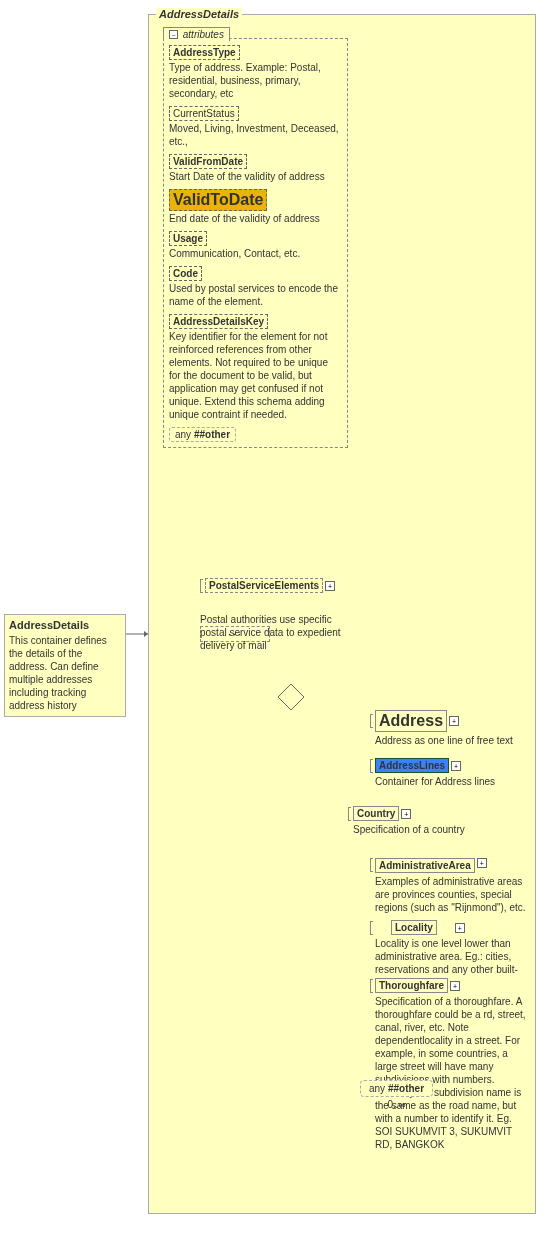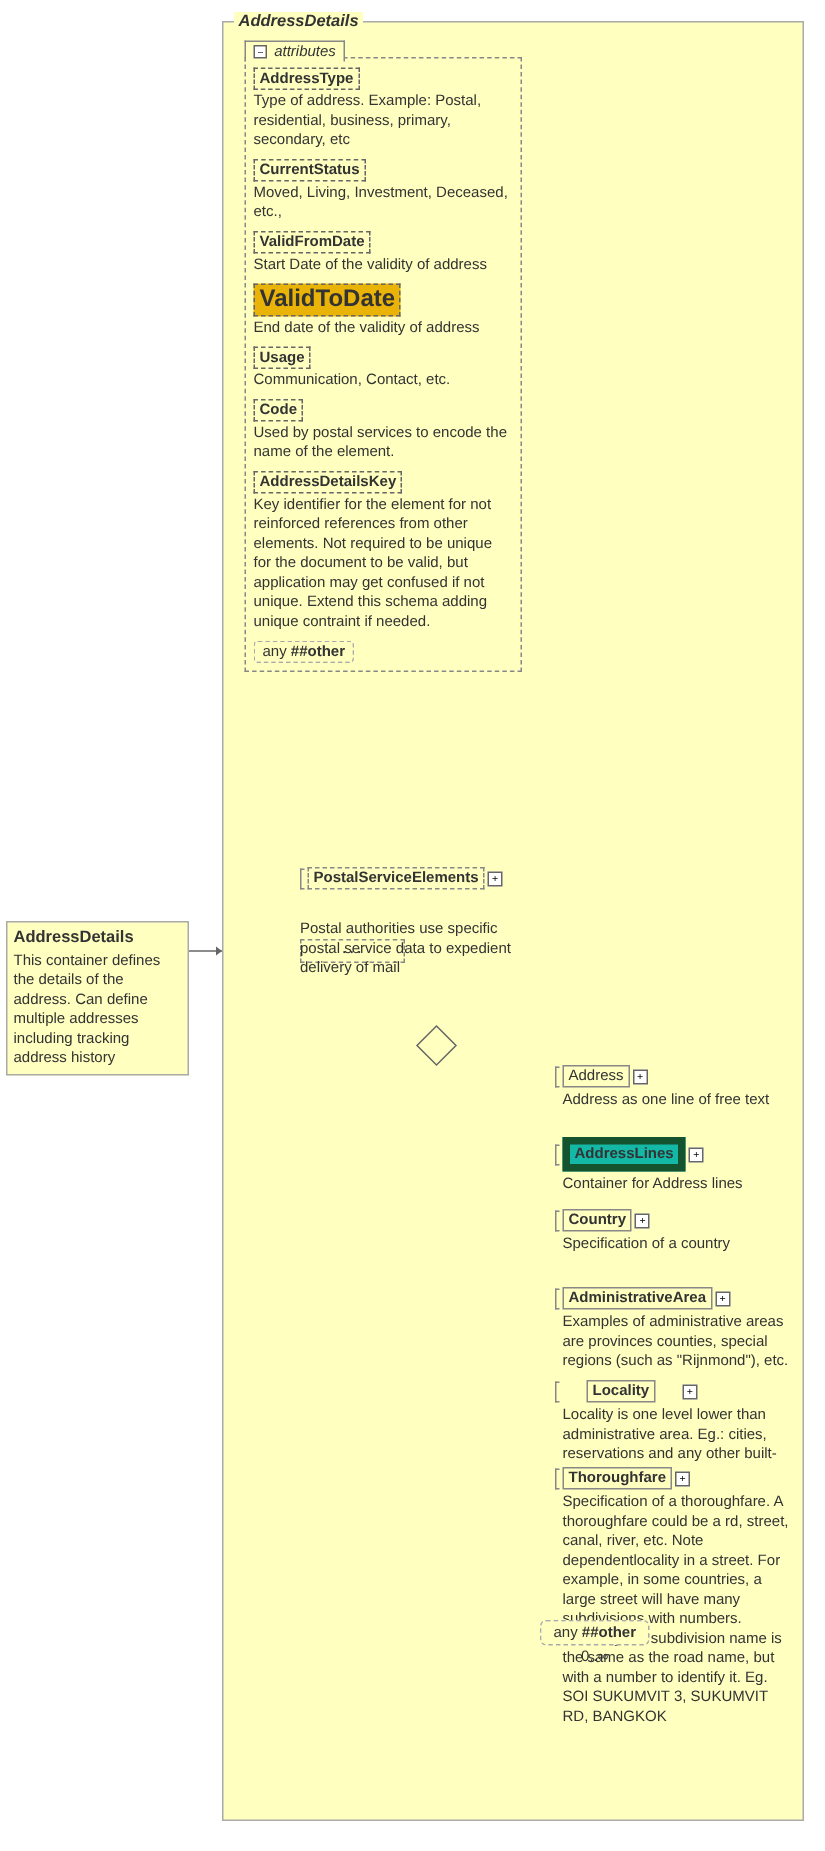--- a/index.html
+++ b/index.html
@@ -94,21 +94,21 @@
 
     <div class="attr-item">
       <div>
         <span style="display:inline-block;background:#ffffc0;border:1px dashed #666;padding:1px 3px;font-size:10px;font-weight:bold;color:#333;">AddressType</span>
       </div>
       <div style="font-size:10px;color:#333;line-height:1.3;margin-top:1px;">Type of address. Example: Postal, residential, business, primary, secondary, etc</div>
     </div>
 
     <div class="attr-item">
       <div>
-        <span style="display:inline-block;background:#ffffc0;border:1px dashed #666;padding:1px 3px;font-size:10px;font-weight:bold;color:#333;text-align:right;">CurrentStatus</span>
+        <span style="display:inline-block;background:#ffffc0;border:1px dashed #666;padding:1px 3px;font-size:10px;font-weight:normal;color:#333;text-align:right;">CurrentStatus</span>
       </div>
       <div style="font-size:10px;color:#333;line-height:1.3;margin-top:1px;">Moved, Living, Investment, Deceased, etc.,</div>
     </div>
 
     <div class="attr-item">
       <div>
         <span style="display:inline-block;background:#ffffc0;border:1px dashed #666;padding:1px 3px;font-size:10px;font-weight:bold;color:#333;">ValidFromDate</span>
       </div>
       <div style="font-size:10px;color:#333;line-height:1.3;margin-top:1px;">Start Date of the validity of address</div>
     </div>
@@ -169,46 +169,46 @@
     
   </div>
 
   <div style="position:absolute;top:680px;left:160px;width:110px;font-size:9px;color:#333;line-height:1.3;">
     <span>Use the most suitable option. Country contains the most detailed information while Locality is missing Country and AdminArea</span>
   </div>
 
   <div style="position:absolute;top:710px;left:370px;width:158px;z-index:10;">
     <div style="display:flex;align-items:center;gap:2px;margin-bottom:2px;">
       <span style="width:3px;height:14px;border-left:1px solid #888;border-top:1px solid #888;border-bottom:1px solid #888;display:inline-block;"></span>
-      <span style="font-size:10px;font-weight:normal;color:#333;border:1px solid #888;padding:1px 3px;background:#ffffc0;">Address</span>
+      <span style="font-size:16px;font-weight:bold;color:#333;border:1px solid #888;padding:1px 3px;background:#ffffc0;">Address</span>
       <span style="display:inline-block;width:10px;height:10px;border:1px solid #666;background:#fff;font-size:7px;text-align:center;line-height:10px;">+</span>
     </div>
     <div style="font-size:10px;color:#333;line-height:1.3;margin-left:5px;">Address as one line of free text</div>
   </div>
 
   <div style="position:absolute;top:758px;left:370px;width:158px;z-index:10;">
     <div style="display:flex;align-items:center;gap:2px;margin-bottom:2px;">
       <span style="width:3px;height:14px;border-left:1px solid #888;border-top:1px solid #888;border-bottom:1px solid #888;display:inline-block;"></span>
-      <span style="font-size:10px;font-weight:bold;color:#333;border:5px solid #14532d;padding:1px 3px;background:#14b8a6;">AddressLines</span>
+      <span style="font-size:10px;font-weight:bold;color:#333;border:1px solid #14532d;padding:1px 3px;background:#3b82f6;">AddressLines</span>
       <span style="display:inline-block;width:10px;height:10px;border:1px solid #666;background:#fff;font-size:7px;text-align:center;line-height:10px;">+</span>
     </div>
     <div style="font-size:10px;color:#333;line-height:1.3;margin-left:5px;">Container for Address lines</div>
   </div>
 
-  <div style="position:absolute;top:806px;left:370px;width:158px;z-index:10;">
+  <div style="position:absolute;top:806px;left:348px;width:158px;z-index:10;">
     <div style="display:flex;align-items:center;gap:2px;margin-bottom:2px;">
       <span style="width:3px;height:14px;border-left:1px solid #888;border-top:1px solid #888;border-bottom:1px solid #888;display:inline-block;"></span>
       <span style="font-size:10px;font-weight:bold;color:#333;border:1px solid #888;padding:1px 3px;background:#ffffc0;">Country</span>
       <span style="display:inline-block;width:10px;height:10px;border:1px solid #666;background:#fff;font-size:7px;text-align:center;line-height:10px;">+</span>
     </div>
     <div style="font-size:10px;color:#333;line-height:1.3;margin-left:5px;">Specification of a country</div>
   </div>
 
   <div style="position:absolute;top:858px;left:370px;width:158px;z-index:10;">
-    <div style="display:flex;align-items:center;gap:2px;margin-bottom:2px;">
+    <div style="display:flex;align-items:flex-start;gap:2px;margin-bottom:2px;">
       <span style="width:3px;height:14px;border-left:1px solid #888;border-top:1px solid #888;border-bottom:1px solid #888;display:inline-block;"></span>
       <span style="font-size:10px;font-weight:bold;color:#333;border:1px solid #888;padding:1px 3px;background:#ffffc0;">AdministrativeArea</span>
       <span style="display:inline-block;width:10px;height:10px;border:1px solid #666;background:#fff;font-size:7px;text-align:center;line-height:10px;">+</span>
     </div>
     <div style="font-size:10px;color:#333;line-height:1.3;margin-left:5px;">Examples of administrative areas are provinces counties, special regions (such as "Rijnmond"), etc.</div>
   </div>
 
   <div style="position:absolute;top:920px;left:370px;width:158px;z-index:10;">
     <div style="display:flex;align-items:center;gap:18px;margin-bottom:2px;">
       <span style="width:3px;height:14px;border-left:1px solid #888;border-top:1px solid #888;border-bottom:1px solid #888;display:inline-block;"></span>

